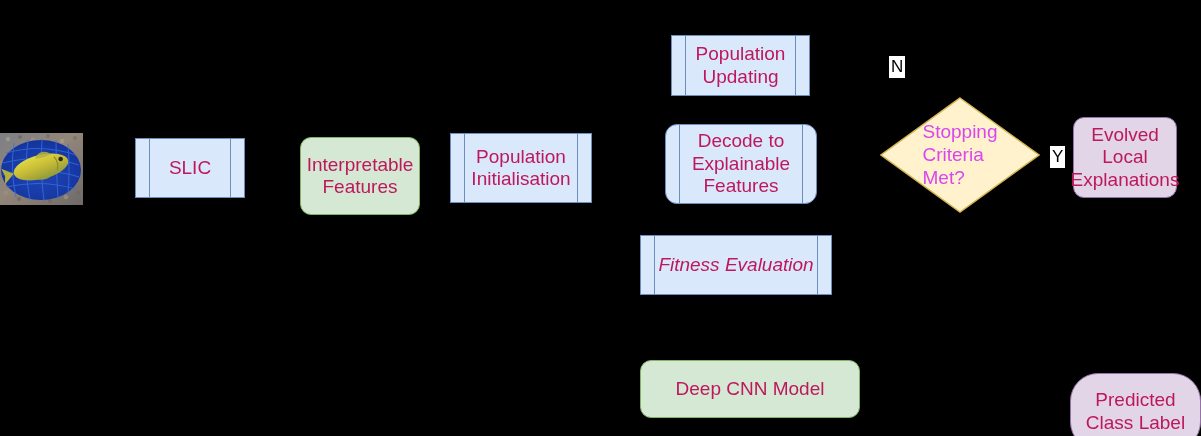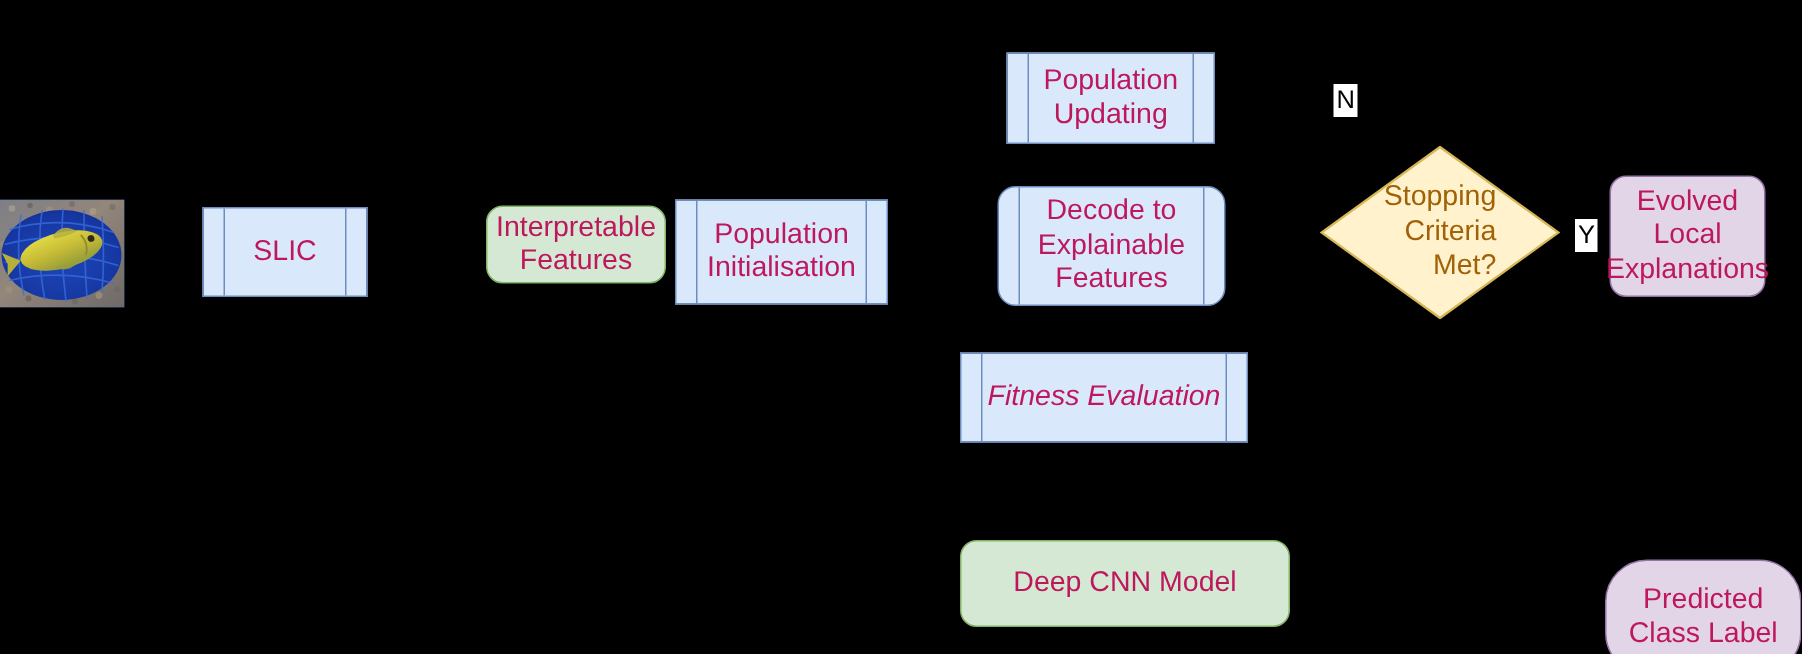--- a/index.html
+++ b/index.html
@@ -73,23 +73,23 @@
     position: absolute;
     inset: 0;
   }
   .diamond-label {
     position: absolute;
     left: 50%;
     top: 50%;
     transform: translate(-50%, -50%);
     font-size: 19px;
     line-height: 1.2;
-    text-align: right;
+    text-align: left;
     white-space: pre-line;
-    color: #a16207;
+    color: #d946ef;
     z-index: 3;
     pointer-events: none;
   }
 
   
   .edge-label {
     position: absolute;
     background: #ffffff;
     color: #000000;
     font-size: 17px;
@@ -170,21 +170,21 @@
       </g>
     </svg>
   </div>
 
   <div class="node proc" style="left:135px; top:138px; width:110px; height:60px;">
     <span class="bar-l"></span>
     <span class="bar-r"></span>
     <span class="txt">SLIC</span>
   </div>
 
-  <div class="node rounded green" style="left:300px; top:137px; width:120px; height:52px;margin-left:24px;">
+  <div class="node rounded green" style="left:300px; top:137px; width:120px; height:78px;">
     <span>Interpretable
 Features</span>
   </div>
 
   <div class="node proc" style="left:450px; top:133px; width:142px; height:70px;">
     <span class="bar-l"></span>
     <span class="bar-r"></span>
     <span class="txt">Population
 Initialisation</span>
   </div>

